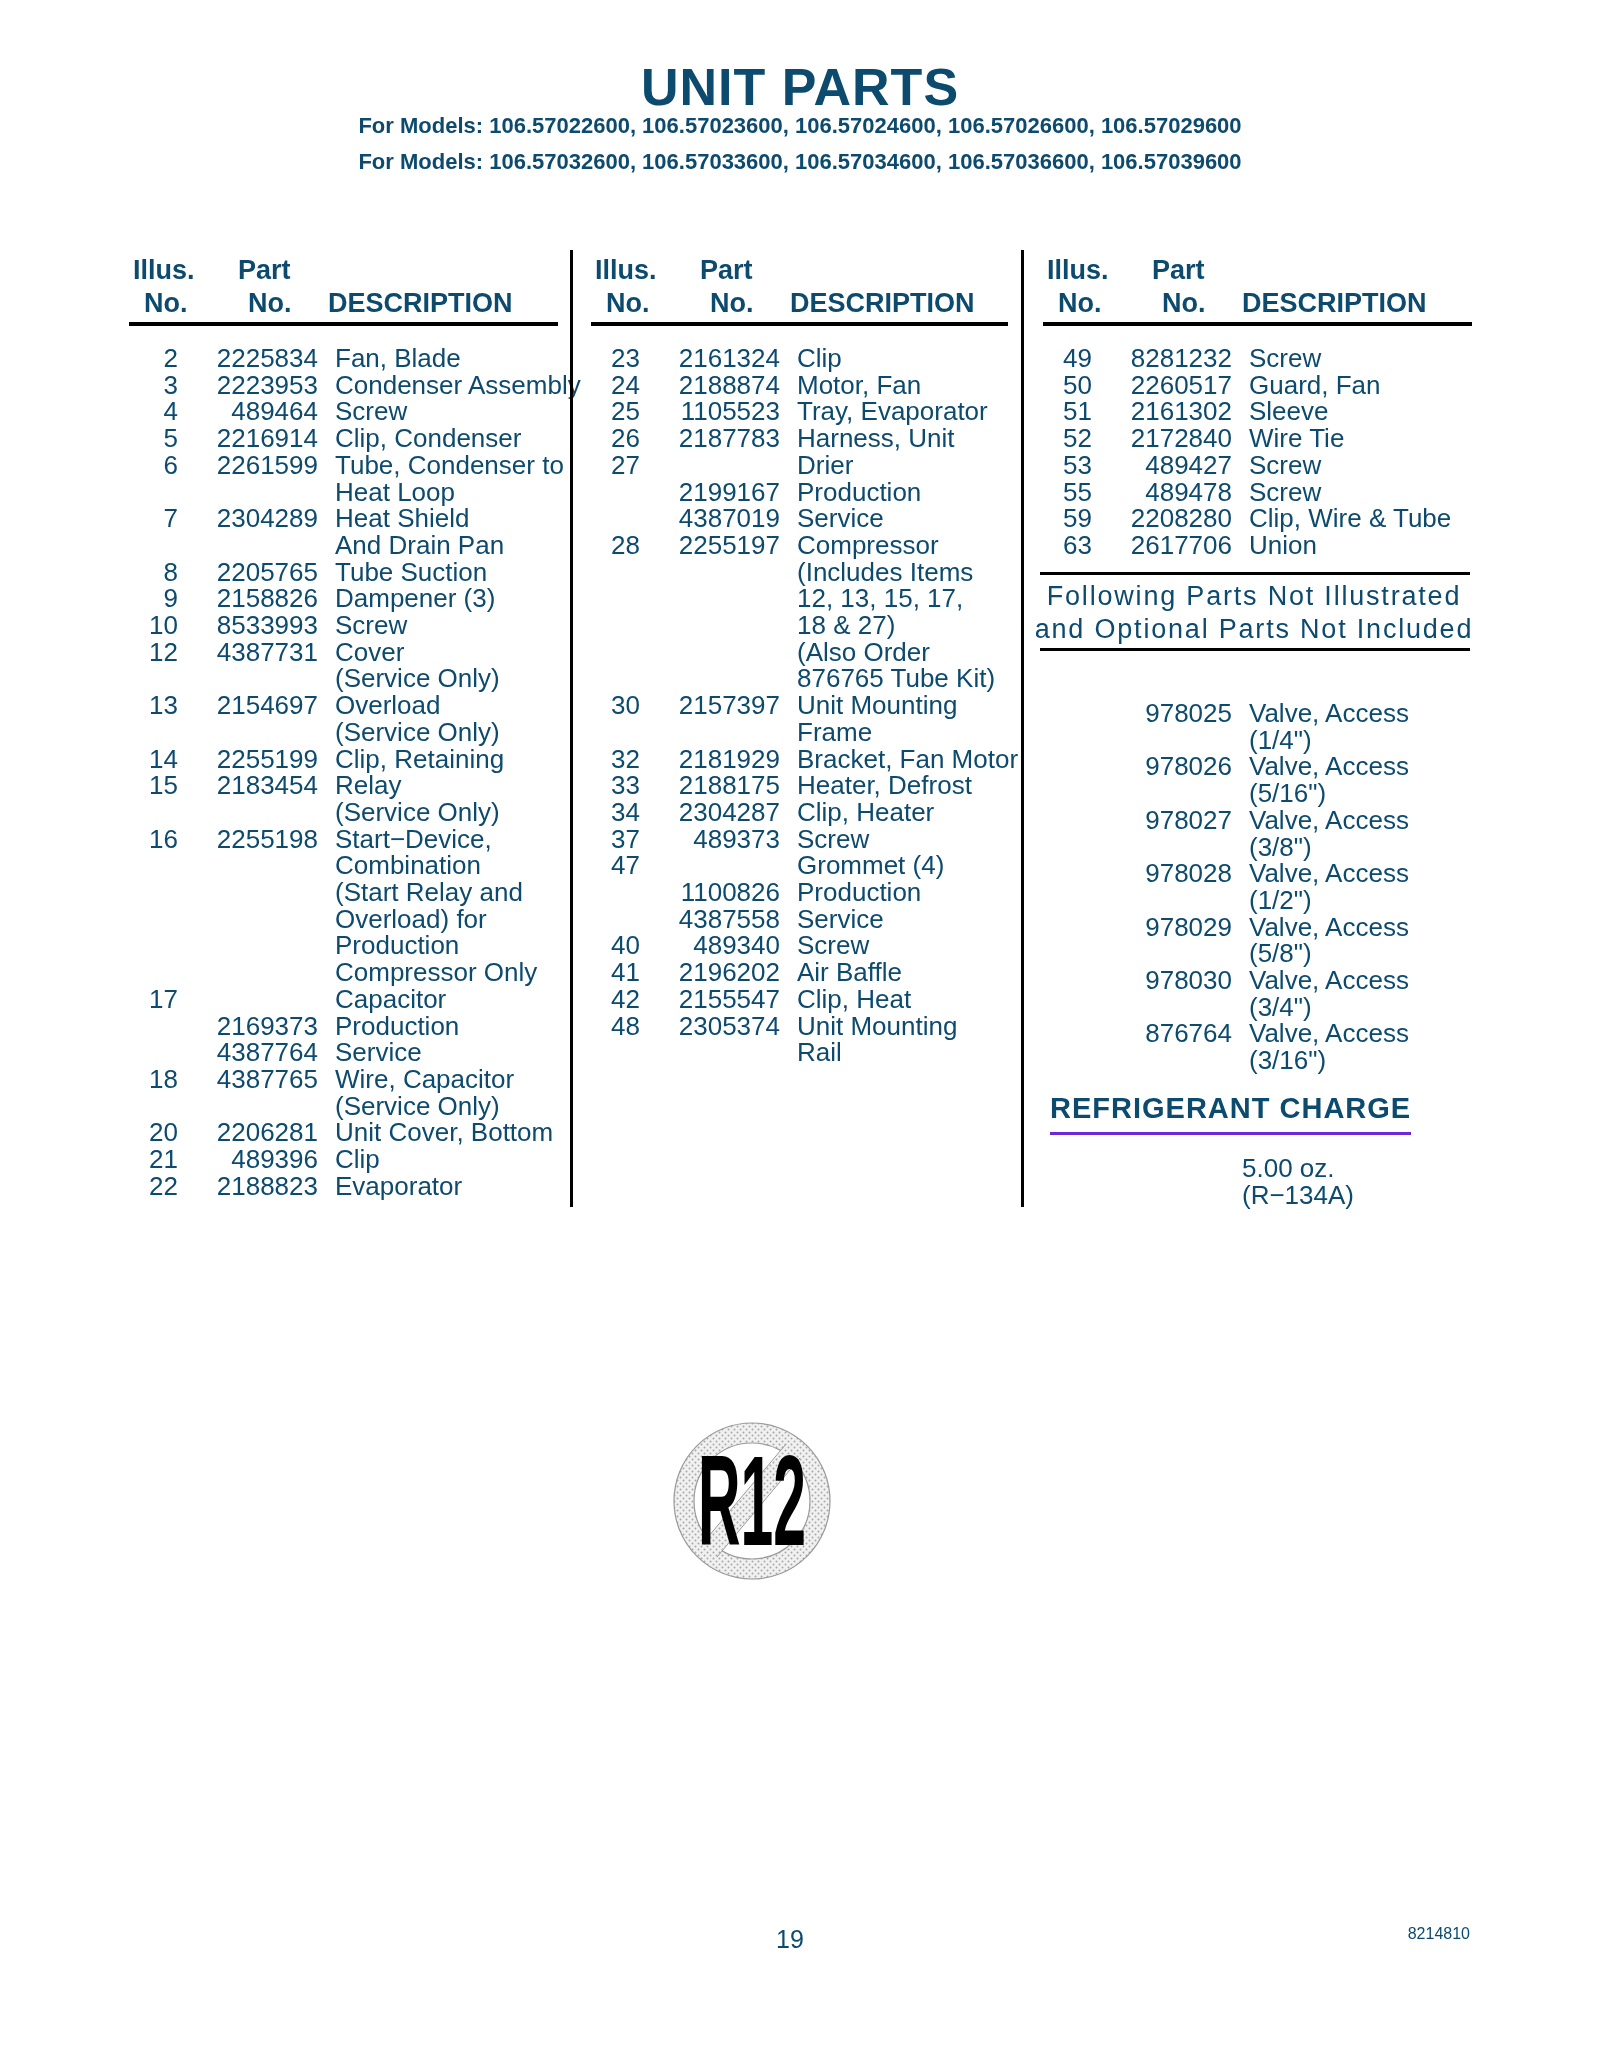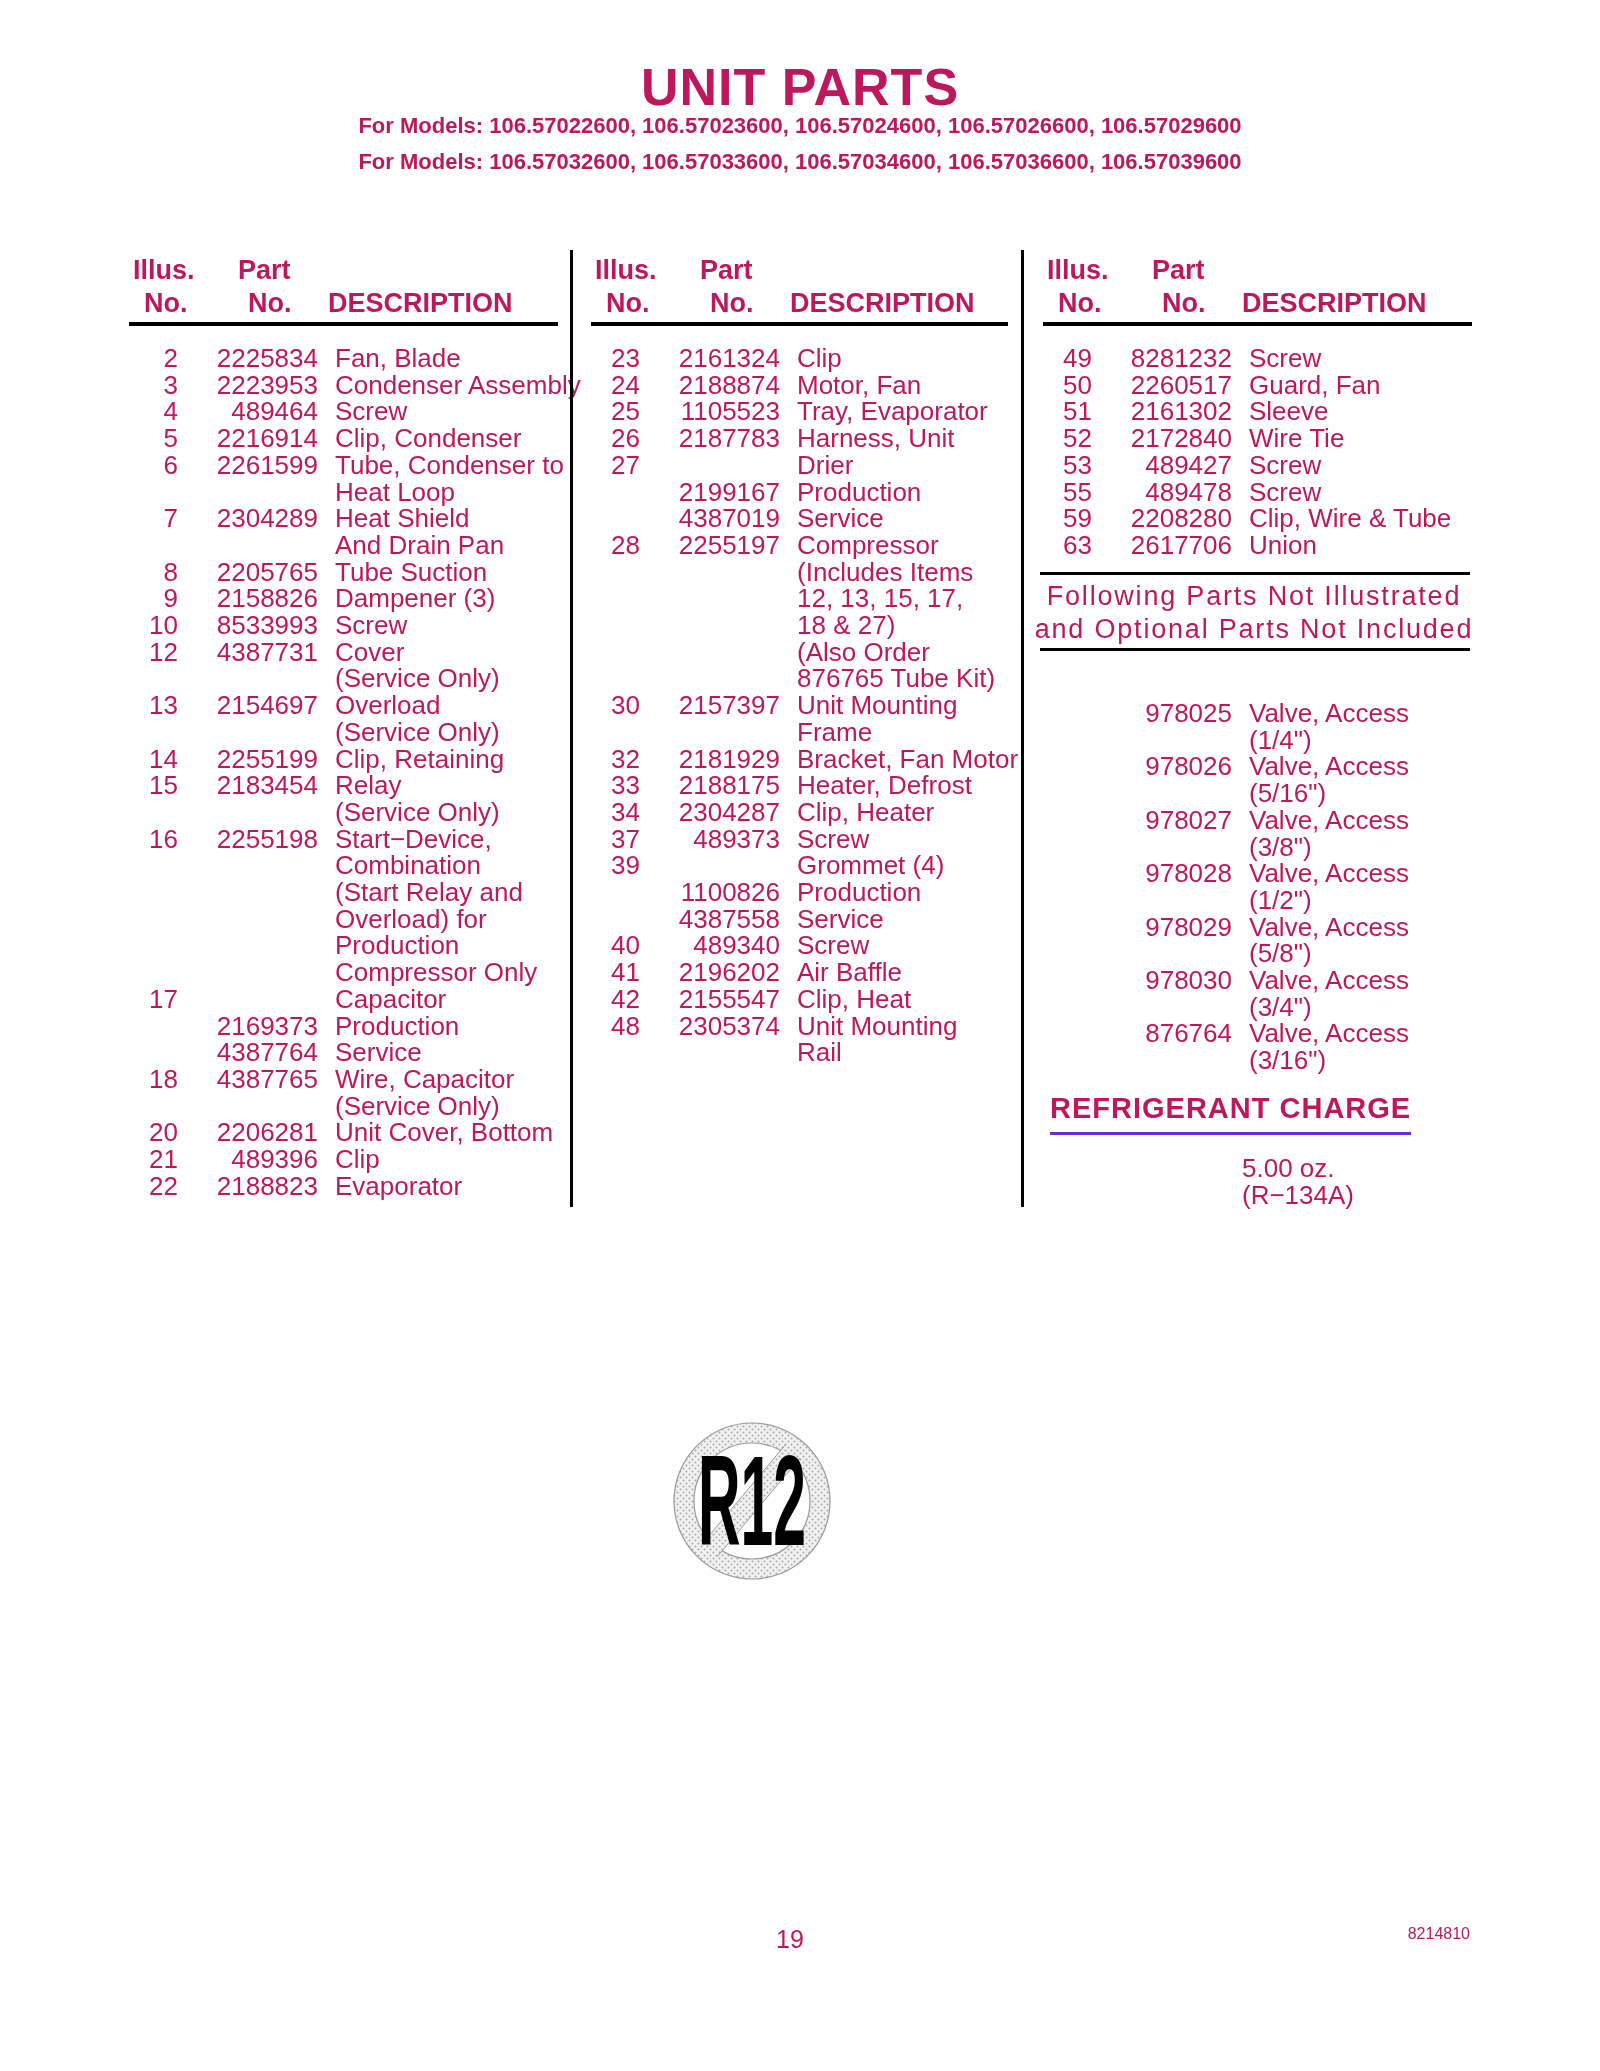--- a/index.html
+++ b/index.html
@@ -1,17 +1,17 @@
 <!DOCTYPE html>
 <html><head>
 <meta charset="utf-8">
 <style>
   html,body{margin:0;padding:0;background:#fff;}
   .page{
-    position:relative;width:1600px;height:2071px;margin:0 auto;background:#fff;color:#be185d;
+    position:relative;width:1600px;height:2071px;margin:0 auto;background:#fff;color:#0c4a6e;
     font-family:"Liberation Sans",sans-serif;overflow:hidden;
   }
   
   .title{position:absolute;top:57px;left:0;width:100%;text-align:center;
          font-size:52px;font-weight:bold;letter-spacing:1px;margin:0;}
   .sub{position:absolute;left:0;width:100%;text-align:center;font-weight:bold;
        font-size:22px;white-space:pre;}
   .sub1{top:113px}.sub2{top:149px}.sub3{top:185px}
   
   .col{position:absolute;top:252px;}
@@ -132,21 +132,21 @@
         <div class="row"><span class="ci"></span><span class="cp"></span><span class="cd">12, 13, 15, 17,</span></div>
         <div class="row"><span class="ci"></span><span class="cp"></span><span class="cd">18 &amp; 27)</span></div>
         <div class="row"><span class="ci"></span><span class="cp"></span><span class="cd">(Also Order</span></div>
         <div class="row"><span class="ci"></span><span class="cp"></span><span class="cd">876765 Tube Kit)</span></div>
         <div class="row"><span class="ci">30</span><span class="cp">2157397</span><span class="cd">Unit Mounting</span></div>
         <div class="row"><span class="ci"></span><span class="cp"></span><span class="cd">Frame</span></div>
         <div class="row"><span class="ci">32</span><span class="cp">2181929</span><span class="cd">Bracket, Fan Motor</span></div>
         <div class="row"><span class="ci">33</span><span class="cp">2188175</span><span class="cd">Heater, Defrost</span></div>
         <div class="row"><span class="ci">34</span><span class="cp">2304287</span><span class="cd">Clip, Heater</span></div>
         <div class="row"><span class="ci">37</span><span class="cp">489373</span><span class="cd">Screw</span></div>
-        <div class="row"><span class="ci">39</span><span class="cp"></span><span class="cd">Grommet (4)</span></div>
+        <div class="row"><span class="ci">47</span><span class="cp"></span><span class="cd">Grommet (4)</span></div>
         <div class="row"><span class="ci"></span><span class="cp">1100826</span><span class="cd">Production</span></div>
         <div class="row"><span class="ci"></span><span class="cp">4387558</span><span class="cd">Service</span></div>
         <div class="row"><span class="ci">40</span><span class="cp">489340</span><span class="cd">Screw</span></div>
         <div class="row"><span class="ci">41</span><span class="cp">2196202</span><span class="cd">Air Baffle</span></div>
         <div class="row"><span class="ci">42</span><span class="cp">2155547</span><span class="cd">Clip, Heat</span></div>
         <div class="row"><span class="ci">48</span><span class="cp">2305374</span><span class="cd">Unit Mounting</span></div>
         <div class="row"><span class="ci"></span><span class="cp"></span><span class="cd">Rail</span></div>
       </div>
   </section>
 

